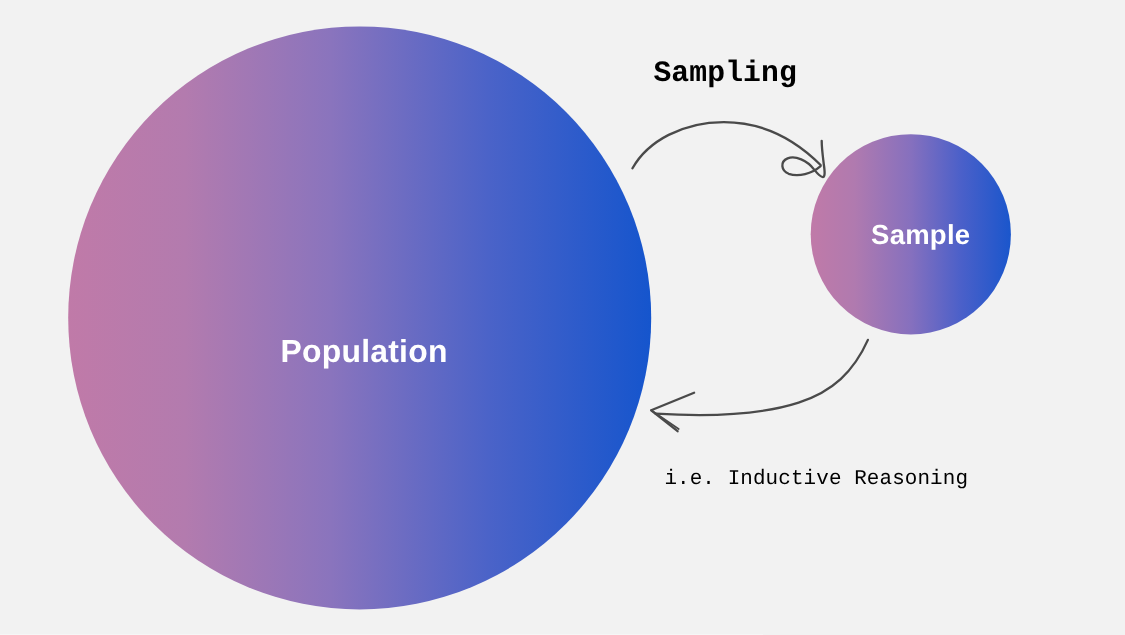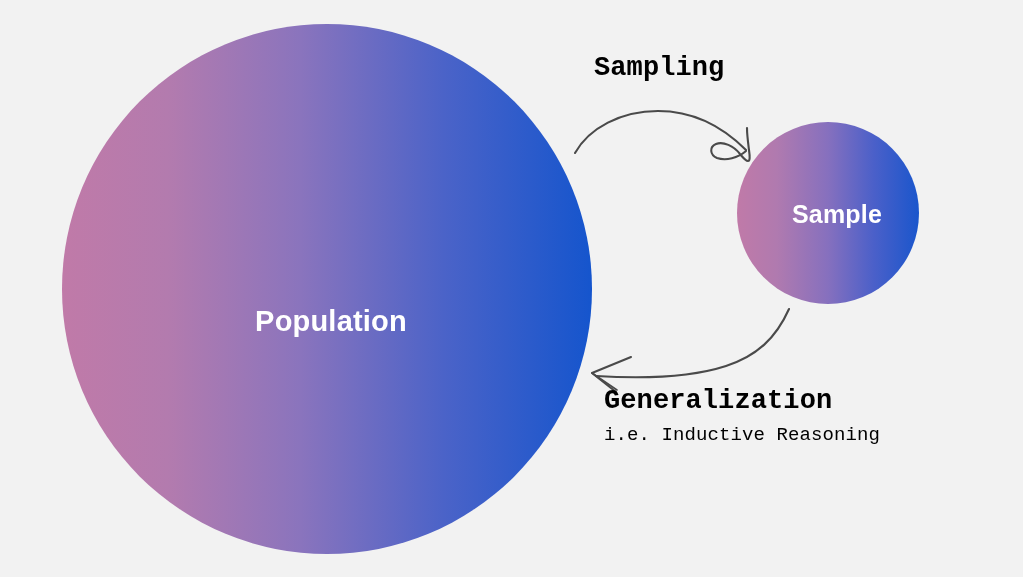--- a/index.html
+++ b/index.html
@@ -125,17 +125,16 @@
       <path d="M 592 373 L 617 390" fill="none" stroke="#4a4a4a" stroke-width="1.6" stroke-linecap="round"></path>
     </g>
   </svg>
 
   <div class="circle-label" id="population-label">Population</div>
 
   <div class="circle-label" id="sample-label">Sample</div>
 
   <div class="edge-text" id="sampling-label">Sampling</div>
 
-  <div class="edge-text" id="generalization-label">Generalization</div>
 
   <div class="edge-text" id="inductive-label">i.e. Inductive Reasoning</div>
 
 </div>
 
 </body></html>

